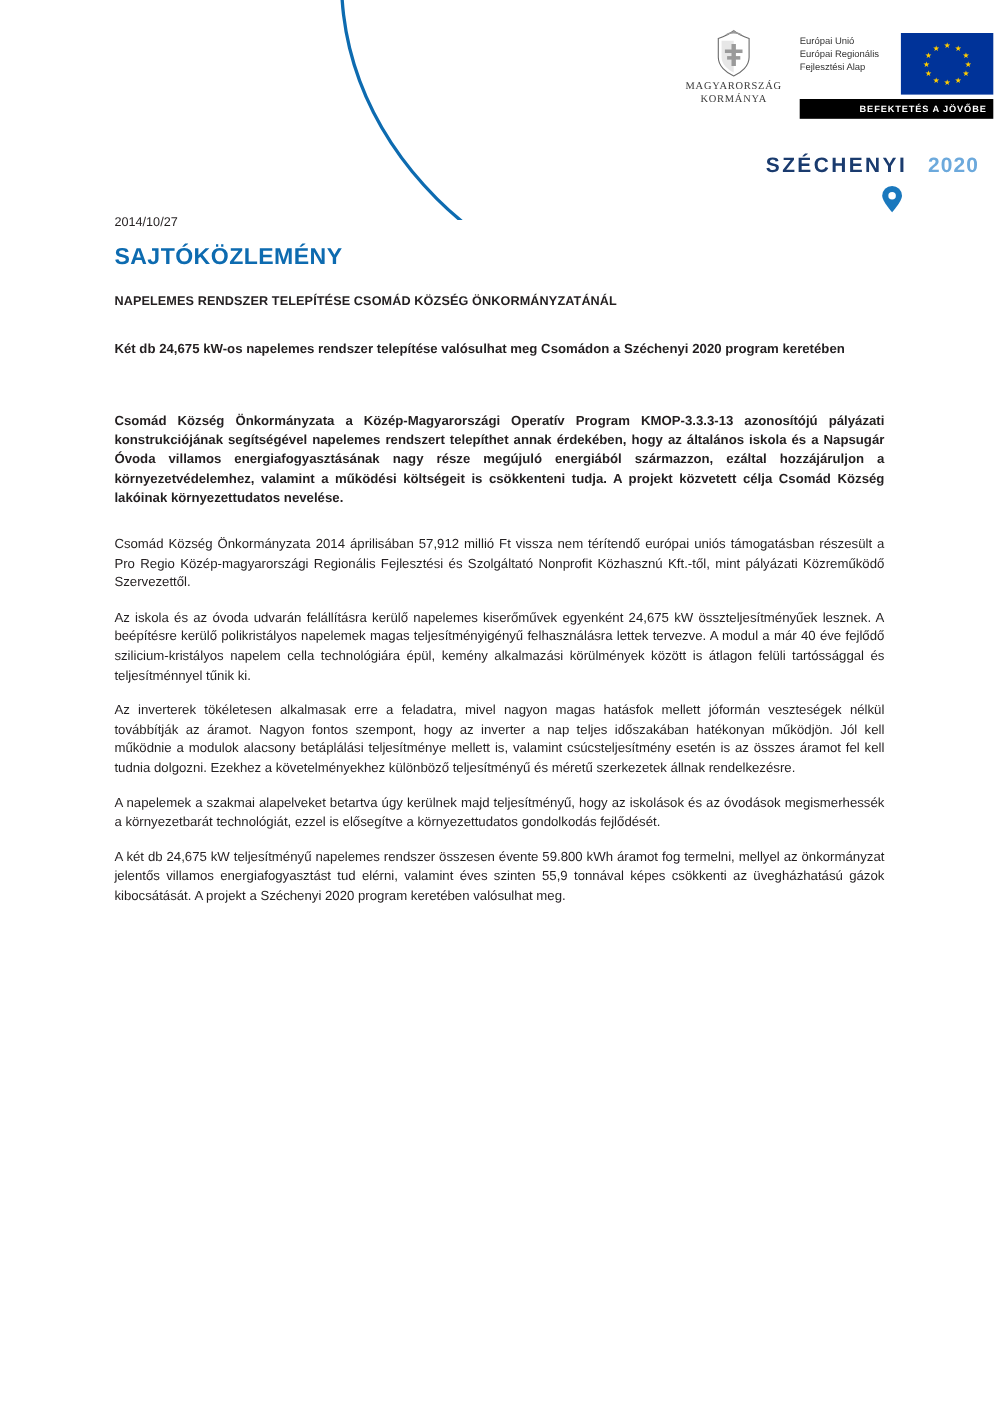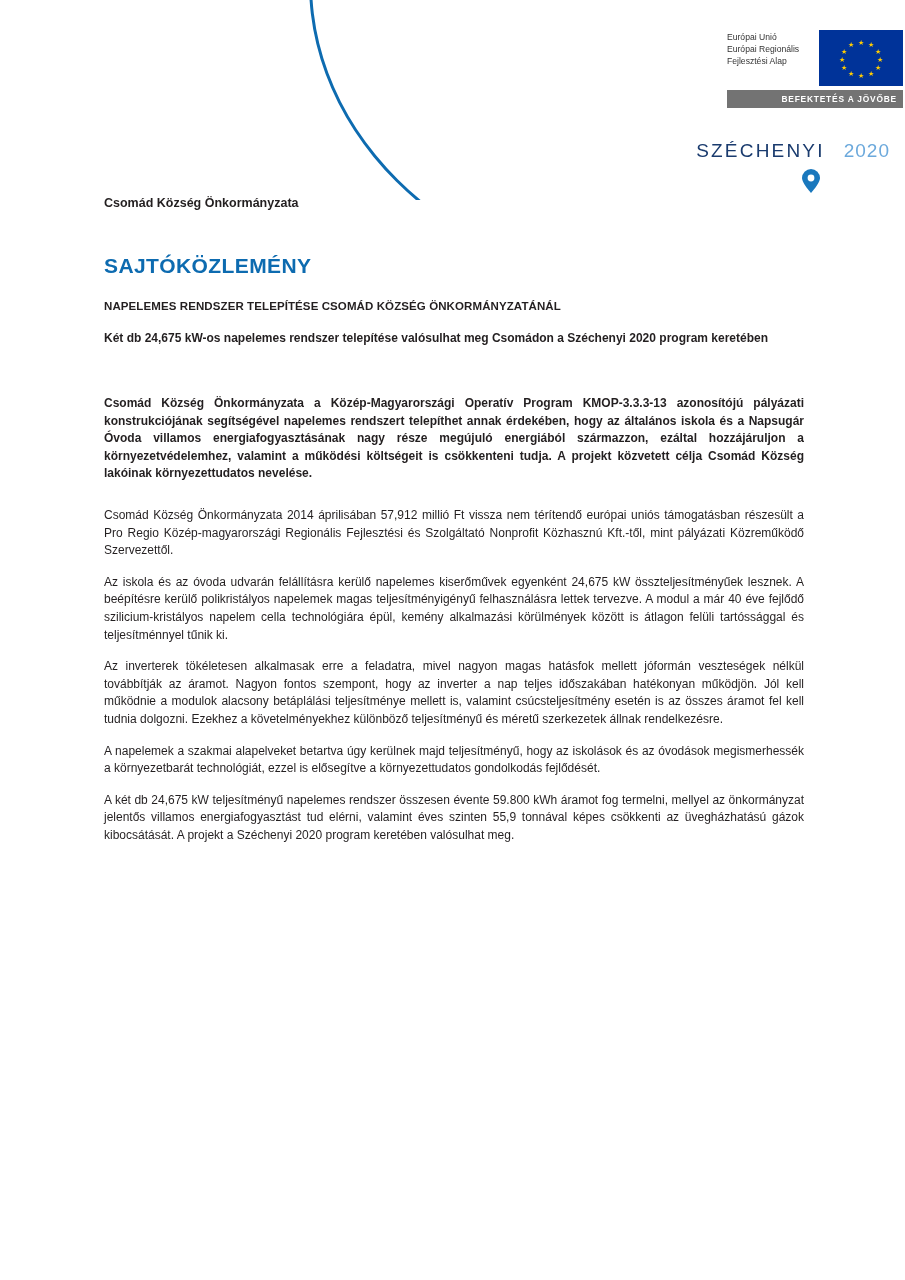--- a/index.html
+++ b/index.html
@@ -95,40 +95,41 @@
   }
   .eu-flag .star {
     position: absolute;
     color: #ffcc00;
     font-size: 7px;
     line-height: 7px;
   }
   .eu-ribbon {
     margin-top: 4px;
     margin-left: 0px;
-    background: #737373;
+    background: #000000;
     color: #ffffff;
     font-size: 8.4px;
     letter-spacing: 0.8px;
     font-weight: bold;
     padding: 4px 6px 4px 6px;
     width: 176px;
     box-sizing: border-box;
     text-align: right;
   }
 
   
   .szechenyi {
     position: absolute;
     left: 690px;
     top: 140px;
     width: 200px;
     display: flex;
     align-items: center;
     justify-content: flex-end;
+    font-weight: bold;
   }
   .szechenyi-word {
     font-size: 19px;
     letter-spacing: 2.2px;
     color: #1a3b6e;
     font-family: "Liberation Sans", sans-serif;
   }
   .szechenyi-num {
     font-size: 19px;
     letter-spacing: 1px;
@@ -165,21 +166,21 @@
     font-size: 21px;
     font-weight: bold;
     color: #0d6bb0;
     letter-spacing: 0.4px;
     margin-bottom: 22px;
   }
   .doc-subtitle {
     font-size: 11.5px;
     font-weight: bold;
     letter-spacing: 0.1px;
-    margin-bottom: 17px;
+    margin-bottom: 28px;
   }
   .doc-lead {
     font-size: 12px;
     font-weight: bold;
     line-height: 18px;
     text-align: justify;
     margin-bottom: 48px;
   }
   p.body-par {
     font-size: 12px;
@@ -195,20 +196,33 @@
 </head>
 <body>
 
 <div class="page">
 
   <div class="header">
     <div class="header-arc-mask">
       <div class="header-arc"></div>
     </div>
 
+    <div class="gov-logo">
+      <svg class="crest" viewBox="0 0 34 44">
+        <path d="M17 2 C12 6 6 8 3 9 L3 26 C3 34 10 40 17 43 C24 40 31 34 31 26 L31 9 C28 8 22 6 17 2 Z" fill="#ffffff" stroke="#6b6b6b" stroke-width="1"></path>
+        <path d="M6 11 L6 26 C6 32 11 37 17 40 L17 11 Z" fill="#cfcfcf" opacity="0.5"></path>
+        <rect x="15" y="14" width="4" height="20" fill="#9a9a9a"></rect>
+        <rect x="9" y="19" width="16" height="3.2" fill="#9a9a9a"></rect>
+        <rect x="11" y="25" width="12" height="3.2" fill="#9a9a9a"></rect>
+        <path d="M17 1 L19 4 L15 4 Z" fill="#9a9a9a"></path>
+        <path d="M10 6 C13 3 21 3 24 6" fill="none" stroke="#9a9a9a" stroke-width="1.2"></path>
+      </svg>
+      <div class="gov-text">MAGYARORSZÁG</div>
+      <div class="gov-text">KORMÁNYA</div>
+    </div>
 
     <div class="eu-block">
       <div class="eu-top">
         <div class="eu-text">
           <div>Európai Unió</div>
           <div>Európai Regionális</div>
           <div>Fejlesztési Alap</div>
         </div>
         <div class="eu-flag">
           <span class="star" style="left:39px; top:9px;">★</span>
@@ -232,21 +246,21 @@
       <span class="szechenyi-word">SZÉCHENYI</span>
       <span class="szechenyi-num">2020</span>
     </div>
     <svg class="szechenyi-pin" viewBox="0 0 26 26">
       <path d="M13 25 C13 25 4 15 4 10 A9 9 0 0 1 22 10 C22 15 13 25 13 25 Z" fill="#1a78bd"></path>
       <circle cx="13" cy="10" r="3.4" fill="#ffffff"></circle>
     </svg>
   </div>
 
   <div class="content">
-    <div class="doc-org">Csomád Község Önkormányzata</div>
+    <div class="doc-date">2014/10/27</div>
     <div class="doc-title">SAJTÓKÖZLEMÉNY</div>
     <div class="doc-subtitle">NAPELEMES RENDSZER TELEPÍTÉSE CSOMÁD KÖZSÉG ÖNKORMÁNYZATÁNÁL</div>
     <div class="doc-lead">Két db 24,675 kW-os napelemes rendszer telepítése valósulhat meg Csomádon a Széchenyi 2020 program keretében</div>
 
     <p class="body-par first">Csomád Község Önkormányzata a Közép-Magyarországi Operatív Program KMOP-3.3.3-13 azonosítójú pályázati konstrukciójának segítségével napelemes rendszert telepíthet annak érdekében, hogy az általános iskola és a Napsugár Óvoda villamos energiafogyasztásának nagy része megújuló energiából származzon, ezáltal hozzájáruljon a környezetvédelemhez, valamint a működési költségeit is csökkenteni tudja. A projekt közvetett célja Csomád Község lakóinak környezettudatos nevelése.</p>
     <p class="body-par">Csomád Község Önkormányzata 2014 áprilisában 57,912 millió Ft vissza nem térítendő európai uniós támogatásban részesült a Pro Regio Közép-magyarországi Regionális Fejlesztési és Szolgáltató Nonprofit Közhasznú Kft.-től, mint pályázati Közreműködő Szervezettől.</p>
     <p class="body-par">Az iskola és az óvoda udvarán felállításra kerülő napelemes kiserőművek egyenként 24,675 kW összteljesítményűek lesznek. A beépítésre kerülő polikristályos napelemek magas teljesítményigényű felhasználásra lettek tervezve. A modul a már 40 éve fejlődő szilicium-kristályos napelem cella technológiára épül, kemény alkalmazási körülmények között is átlagon felüli tartóssággal és teljesítménnyel tűnik ki.</p>
     <p class="body-par">Az inverterek tökéletesen alkalmasak erre a feladatra, mivel nagyon magas hatásfok mellett jóformán veszteségek nélkül továbbítják az áramot. Nagyon fontos szempont, hogy az inverter a nap teljes időszakában hatékonyan működjön. Jól kell működnie a modulok alacsony betáplálási teljesítménye mellett is, valamint csúcsteljesítmény esetén is az összes áramot fel kell tudnia dolgozni. Ezekhez a követelményekhez különböző teljesítményű és méretű szerkezetek állnak rendelkezésre.</p>
     <p class="body-par">A napelemek a szakmai alapelveket betartva úgy kerülnek majd teljesítményű, hogy az iskolások és az óvodások megismerhessék a környezetbarát technológiát, ezzel is elősegítve a környezettudatos gondolkodás fejlődését.</p>
     <p class="body-par">A két db 24,675 kW teljesítményű napelemes rendszer összesen évente 59.800 kWh áramot fog termelni, mellyel az önkormányzat jelentős villamos energiafogyasztást tud elérni, valamint éves szinten 55,9 tonnával képes csökkenti az üvegházhatású gázok kibocsátását. A projekt a Széchenyi 2020 program keretében valósulhat meg.</p>

